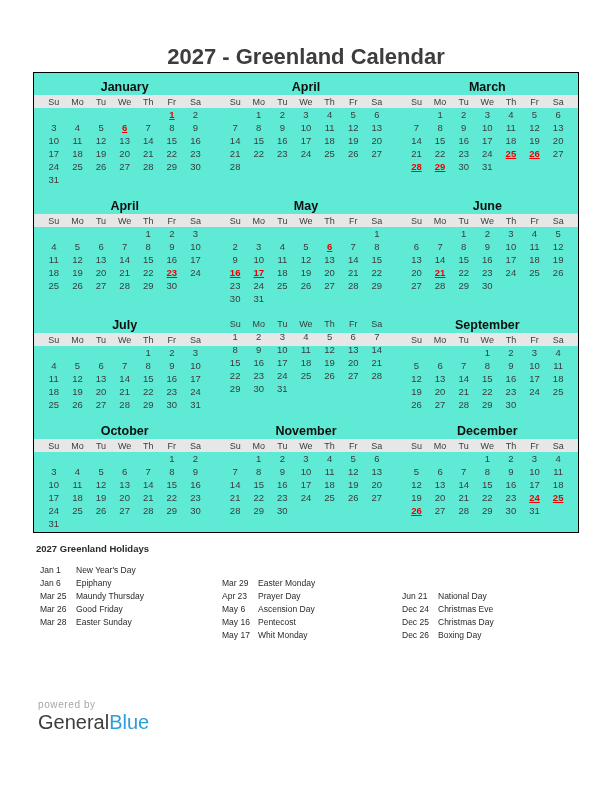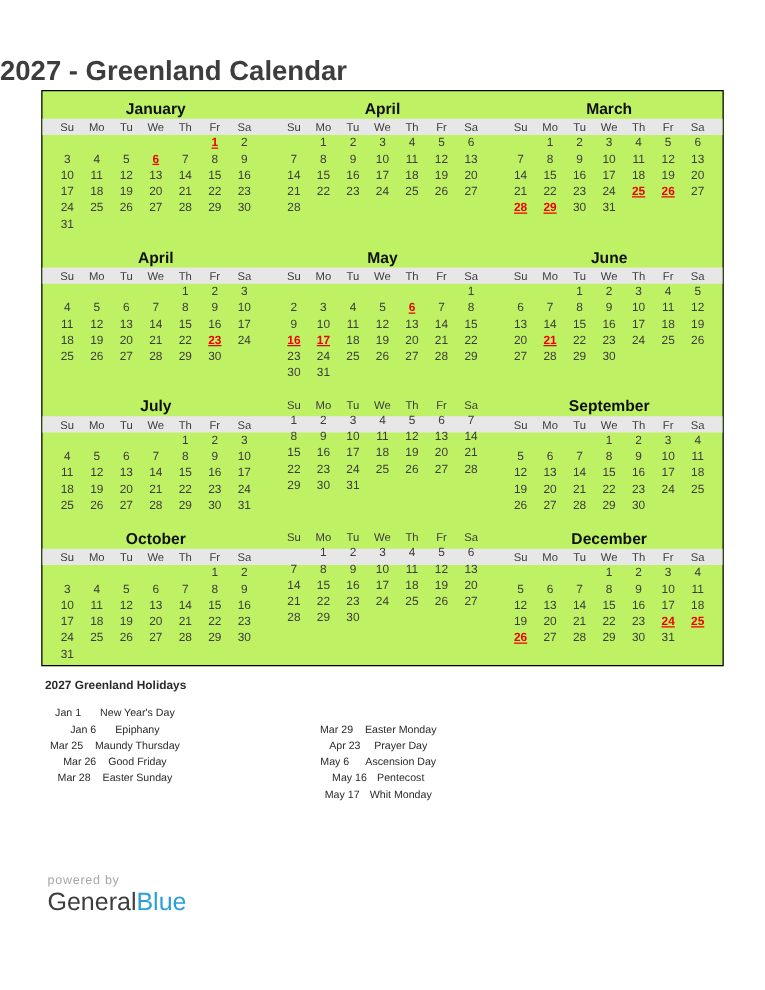--- a/index.html
+++ b/index.html
@@ -8,44 +8,44 @@
     --brandblue:#2aa0da;
     --titlegray:#3d3d3d;
   }
   *{margin:0;padding:0;box-sizing:border-box;}
   html,body{background:#fff;}
   body{
     width:612px;height:792px;position:relative;overflow:hidden;
     font-family:"Liberation Sans",sans-serif;
   }
   .title{
-    position:absolute;top:44px;left:0;width:612px;text-align:left;
+    position:absolute;top:44px;left:0;width:612px;text-align:center;
     font-size:22px;font-weight:bold;color:var(--titlegray);letter-spacing:0px;
   }
   .calendar-box{
     position:absolute;left:33px;top:72px;width:546px;height:461px;
-    border:1.5px solid #000;padding:6px 0 0 0;background:#bef264;
+    border:1.5px solid #000;padding:6px 0 0 0;background:#5eead4;
   }
   .cal-section{position:relative;margin-bottom:12px;}
   .band{position:absolute;left:0;right:0;top:16px;height:13px;background:var(--band);}
   .months-row{position:relative;display:flex;}
   .month{width:33.3333%;padding:0 8px;}
   .month-name{height:16px;line-height:16px;text-align:center;font-size:12.5px;font-weight:bold;color:#101010;}
   table.days{width:100%;border-collapse:collapse;table-layout:fixed;}
   table.days td{height:13px;padding:0;text-align:center;font-size:9.5px;color:#3c3c3c;}
   table.days td.wd{font-size:9px;color:#3c3c3c;}
   table.days td.hol{color:var(--red);font-weight:bold;text-decoration:underline;}
   .holidays{position:absolute;left:36px;top:543px;width:546px;}
   .hol-heading{font-size:9.5px;font-weight:bold;color:#2a2a2a;}
   .hol-cols{position:relative;height:88px;margin-top:10px;}
   .hol-col{position:absolute;}
   .hol-col.c0{left:4px;}
   .hol-col.c1{left:186px;}
   .hol-col.c2{left:366px;}
-  .hol-item{display:flex;font-size:8.5px;line-height:13px;color:#2a2a2a;justify-content:center;}
+  .hol-item{display:flex;font-size:8.5px;line-height:13px;color:#2a2a2a;}
   .hol-date{width:36px;}
   .footer{position:absolute;left:38px;top:699px;}
   .powered{font-size:10px;color:#a6a6a6;letter-spacing:0.6px;}
   .brand{font-size:20px;margin-top:1px;letter-spacing:0px;}
   .brand-general{color:var(--titlegray);}
   .brand-blue{color:var(--brandblue);}
 </style>
 </head>
 <body>
 
@@ -702,20 +702,21 @@
                   <td></td>
                   <td></td>
                   <td></td>
                   <td></td>
                   <td></td>
                 </tr>
               </tbody>
             </table>
           </div>
           <div class="month">
+            <div class="month-name">November</div>
             <table class="days">
               <tbody>
                 <tr>
                   <td class="wd">Su</td>
                   <td class="wd">Mo</td>
                   <td class="wd">Tu</td>
                   <td class="wd">We</td>
                   <td class="wd">Th</td>
                   <td class="wd">Fr</td>
                   <td class="wd">Sa</td>
@@ -851,40 +852,58 @@
           </div>
           <div class="hol-item">
             <span class="hol-date">Mar 26</span>
             <span class="hol-name">Good Friday</span>
           </div>
           <div class="hol-item">
             <span class="hol-date">Mar 28</span>
             <span class="hol-name">Easter Sunday</span>
           </div>
         </div>
-        <div class="hol-col c1" style="top: 13px; margin-left: 34px;">
+        <div class="hol-col c1" style="top: 13px;">
           <div class="hol-item">
             <span class="hol-date">Mar 29</span>
             <span class="hol-name">Easter Monday</span>
           </div>
           <div class="hol-item">
             <span class="hol-date">Apr 23</span>
             <span class="hol-name">Prayer Day</span>
           </div>
           <div class="hol-item">
             <span class="hol-date">May 6</span>
             <span class="hol-name">Ascension Day</span>
           </div>
           <div class="hol-item">
             <span class="hol-date">May 16</span>
             <span class="hol-name">Pentecost</span>
           </div>
           <div class="hol-item">
             <span class="hol-date">May 17</span>
             <span class="hol-name">Whit Monday</span>
+          </div>
+        </div>
+        <div class="hol-col c2" style="top: 26px;">
+          <div class="hol-item">
+            <span class="hol-date">Jun 21</span>
+            <span class="hol-name">National Day</span>
+          </div>
+          <div class="hol-item">
+            <span class="hol-date">Dec 24</span>
+            <span class="hol-name">Christmas Eve</span>
+          </div>
+          <div class="hol-item">
+            <span class="hol-date">Dec 25</span>
+            <span class="hol-name">Christmas Day</span>
+          </div>
+          <div class="hol-item">
+            <span class="hol-date">Dec 26</span>
+            <span class="hol-name">Boxing Day</span>
           </div>
         </div>
       </div>
   </div>
 
   <div class="footer">
     <div class="powered">powered by</div>
     <div class="brand"><span class="brand-general">General</span><span class="brand-blue">Blue</span></div>
   </div>
 

